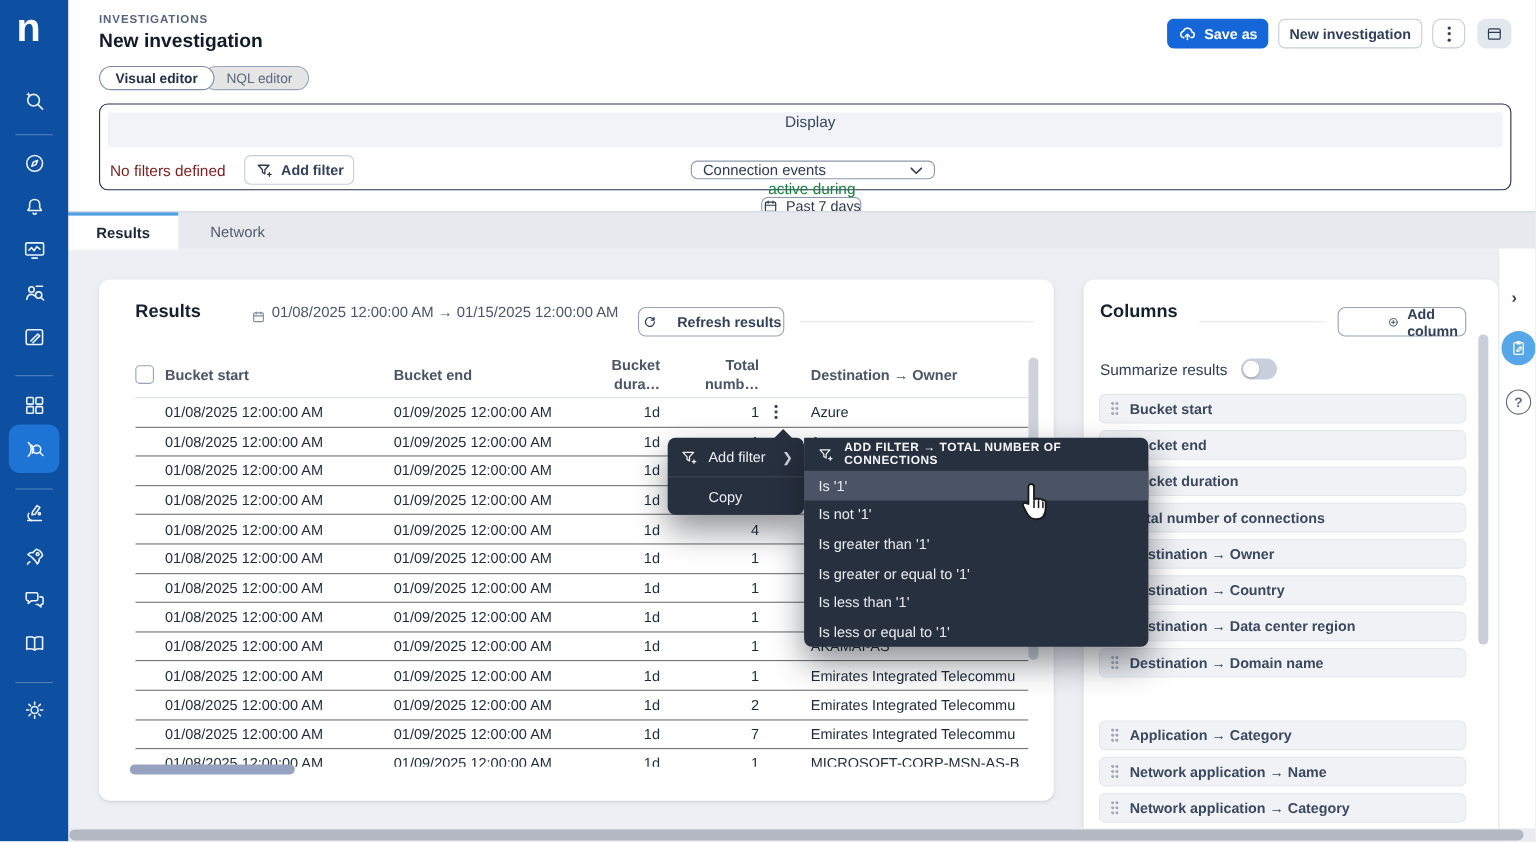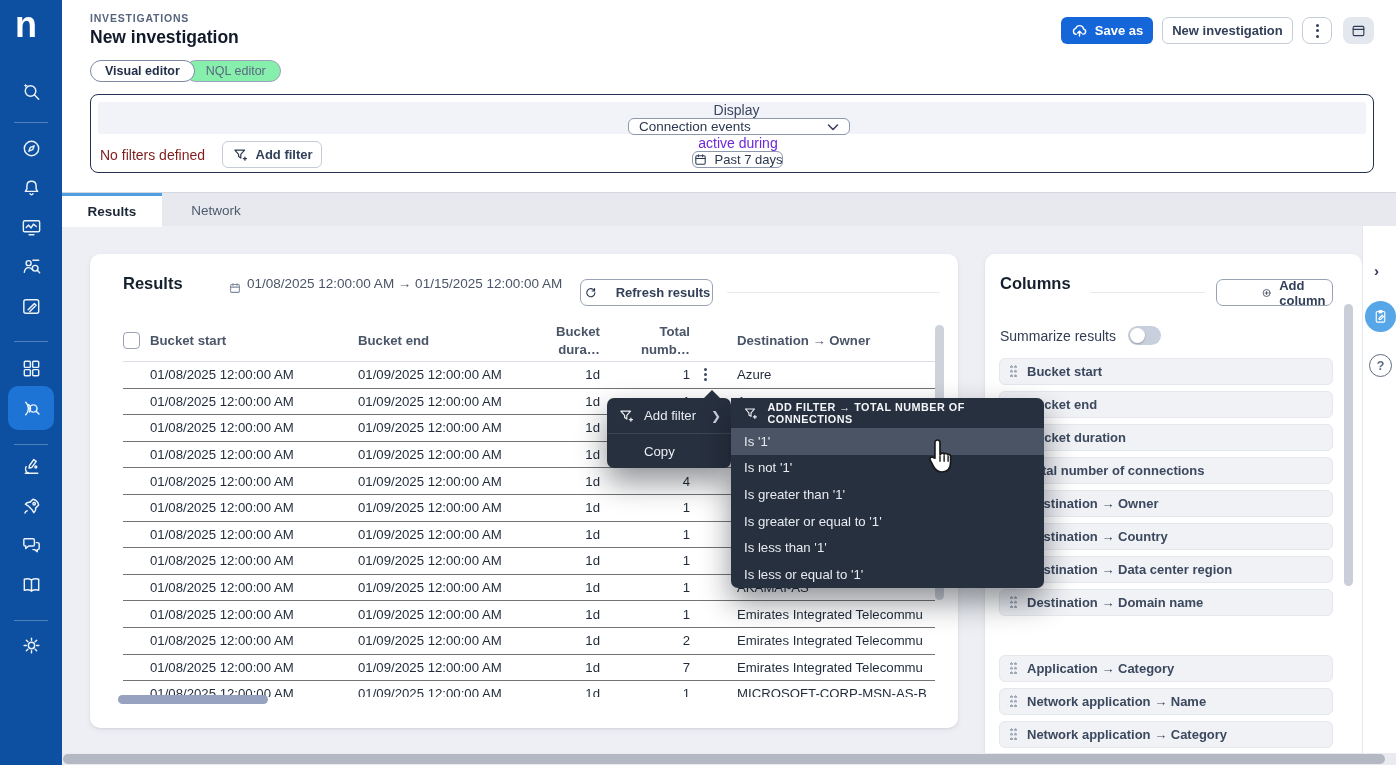--- a/index.html
+++ b/index.html
@@ -15,39 +15,39 @@
   .snav.active { left:8px; width:46px; height:44px; background:#1d74d4; border-radius:10px; }
   .sdiv { position:absolute; left:14px; width:34px; height:1px; background:rgba(255,255,255,.28); }
 
   
   .topbar { position:absolute; left:62px; top:0; width:1334px; height:192px; background:#fff; }
   .eyebrow { position:absolute; left:28px; top:12px; font-size:10.5px; font-weight:bold; letter-spacing:.8px; color:#57647e; }
   .pagetitle { position:absolute; left:28px; top:27px; font-size:17.5px; font-weight:bold; color:#101a29; }
   .pillrow { position:absolute; left:28px; top:60px; display:flex; height:22px; }
   .pill { display:flex; align-items:center; padding:0 14px; border-radius:999px; font-size:12.5px; height:22px; }
   .pill.sel { background:#fff; border:1px solid #7f8aa6; color:#232f4a; font-weight:600; position:relative; z-index:2; }
-  .pill.unsel { background:#86efac; border:1px solid #9aa3bb; color:#5b687f; margin-left:-10px; padding-left:20px; }
+  .pill.unsel { background:#e5e5e5; border:1px solid #9aa3bb; color:#5b687f; margin-left:-10px; padding-left:20px; }
   .btn { display:flex; align-items:center; justify-content:center; gap:7px; border-radius:6px; font-size:13px; font-weight:600; cursor:pointer; background:#fff; border:1px solid #c6ccd7; color:#32405a; }
   .btn svg { stroke:#32405a; fill:none; stroke-width:1.7; stroke-linecap:round; stroke-linejoin:round; }
   .btn-saveas { position:absolute; left:999px; top:17px; width:92px; height:27px; background:#1566d8; border:none; color:#fff; }
   .btn-saveas svg { stroke:#fff; }
   .btn-newinv { position:absolute; left:1100px; top:17px; width:131px; height:27px; }
   .btn-kebab { position:absolute; left:1240px; top:17px; width:30px; height:27px; border-radius:8px; }
   .btn-panel { position:absolute; left:1281px; top:17px; width:31px; height:27px; border:none; background:#e3e8ef; border-radius:8px; }
   .btn-panel svg { stroke:#2e3b52; }
   .dots3 { display:flex; flex-direction:column; gap:2.5px; }
   .dots3 i { width:3px; height:3px; border-radius:50%; background:#32405a; }
 
   
   .qbox { position:absolute; left:28px; top:94px; width:1284px; height:79px; background:#fff; border:1.5px solid #22314f; border-radius:8px; }
   .qrow1 { position:absolute; left:7px; top:7px; right:7px; height:32px; background:#f1f3f8; border-radius:3px; display:flex; align-items:center;flex-direction:column; }
   .qlabel { font-size:14px; color:#3a4а5e; color:#3a465e; margin-left:9px; }
-  .qselect { margin-left:14px; width:222px; height:28px; background:#fff; border:1px solid #8d97ad; border-radius:6px; display:flex; align-items:center; font-size:13.5px; color:#2b3850; padding:0 10px; cursor:pointer; }
+  .qselect { margin-left:14px; width:222px; height:28px; background:#fff; border:1px solid #8d97ad; border-radius:6px; display:flex; align-items:center; font-size:13.5px; color:#2b3850; padding:0 10px; cursor:pointer;margin-top:28px; }
   .qselect .grow { flex:1; }
-  .qactive { margin-left:12px; font-size:14px; color:#6d28d9; }
+  .qactive { margin-left:12px; font-size:14px; color:#15803d; }
   .qdate { margin-left:11px; height:26px; background:#fff; border:1px solid #8d97ad; border-radius:6px; display:flex; align-items:center; gap:7px; padding:0 0; font-size:13px; color:#2b3850; cursor:pointer; }
   .qrow2 { position:absolute; left:9px; top:46px; display:flex; align-items:center; }
   .nofilters { font-size:14px; color:#7f1d1d; }
   .btn-addfilter { margin-left:17px; width:100px; height:27px; }
   svg.ic { fill:none; stroke-linecap:round; stroke-linejoin:round; }
 
   
   .tabbar { position:absolute; left:62px; top:192px; width:1334px; height:34px; background:#e7e9ef; border-top:1px solid #d3d7e0; }
   .tab-active { position:absolute; left:0; top:0; width:100px; height:34px; background:#fff; border-top:3px solid #4f9fe2; display:flex; align-items:center; justify-content:center; font-size:13.5px; font-weight:bold; color:#1b2737; cursor:pointer; }
   .tab-plain { position:absolute; left:100px; top:0; width:108px; height:34px; display:flex; align-items:center; justify-content:center; font-size:13.5px; color:#4e5a6b; cursor:pointer; }

